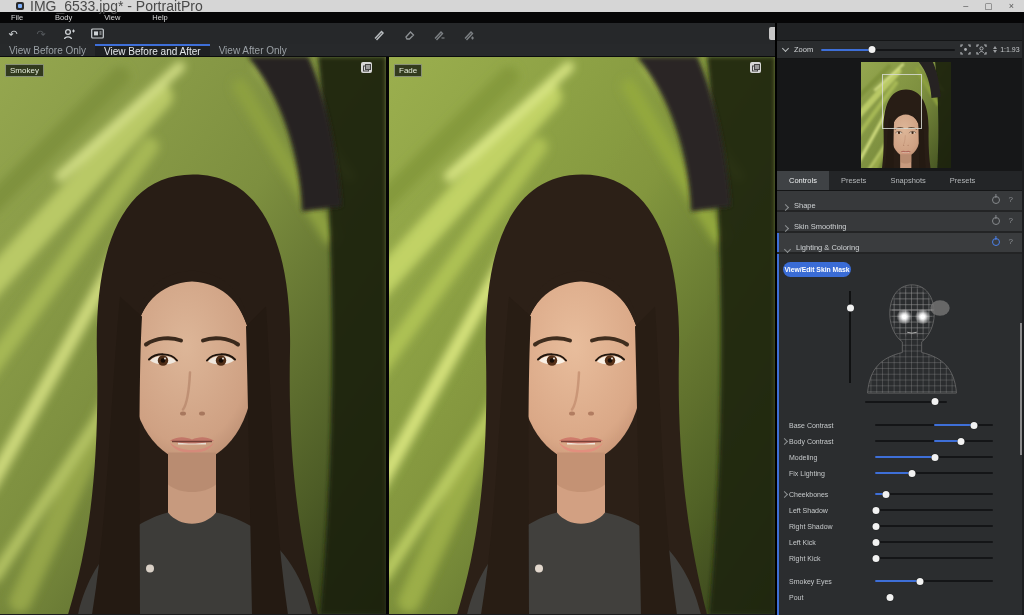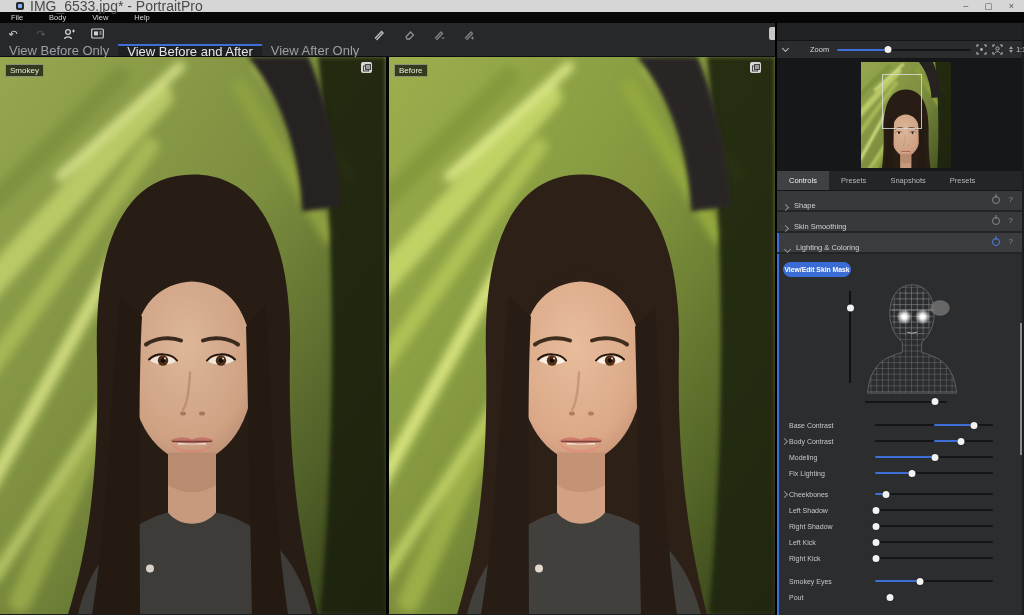--- a/index.html
+++ b/index.html
@@ -11,41 +11,41 @@
   .titlebar { height:12px; background:#d6d6d6; display:flex; align-items:center; padding:0 4px; }
   .appicon { width:8px; height:8px; background:#2a2a2a; border-radius:2px; margin:0 6px 0 12px;
              position:relative; flex:none; }
   .appicon::after { content:''; position:absolute; left:2px; top:2px; width:4px; height:4px;
                     background:#7fb2ff; border-radius:1px; }
   .title { font-size:14px; color:#4a4a4a; }
   .winctl { margin-left:auto; display:flex; gap:16px; padding-right:6px; }
   .winctl span { font-size:9px; line-height:10px; color:#555; cursor:default; }
 
   
-  .menubar { height:11px; background:#060607; display:flex; align-items:center; gap:12px; padding-left:4px; }
+  .menubar { height:11px; background:#060607; display:flex; align-items:center; gap:18px; padding-left:4px; }
   .menubar span { font-size:7.5px; color:#d8d8d8; padding:0 7px; }
 
   .main { display:flex; height:592px; }
   .left-col { width:777px; flex:none; border-right:2px solid #000; }
   .right-col { width:245px; flex:none; position:relative; background:#262829; }
 
   
   .toolbar { height:21px; background:#26282a; position:relative; display:flex; align-items:center; }
   .tb-left { display:flex; align-items:center; gap:14px; padding-left:6px; }
   .tb-ic { width:14px; height:14px; display:flex; align-items:center; justify-content:center; }
   .tb-ic svg { display:block; }
   .arrow-glyph { font-size:11px; color:#cdd1d4; line-height:12px; }
   .arrow-glyph.disabled { color:#55595d; }
   .tb-center { position:absolute; left:372px; top:0; height:21px; display:flex; align-items:center; gap:16px; }
   .tb-right-partial { position:absolute; right:0; top:4px; width:6px; height:13px;
                       background:#c6c6c6; border-radius:2px 0 0 2px; }
 
   
   .viewtabs { height:13px; background:#27292b; display:flex; border-bottom:1px solid #0b0c0d; }
-  .vtab { font-size:13px; color:#9aa0a5; padding:0 9px; display:flex; align-items:center; white-space:nowrap; }
+  .vtab { font-size:10px; color:#9aa0a5; padding:0 9px; display:flex; align-items:center; white-space:nowrap; }
   .vtab.active { background:#1e2022; color:#e4e7ea; border-top:2px solid #3e6fd8; }
 
   
   .canvas { height:557px; background:#050505; display:flex; gap:3px; }
   .panel { position:relative; width:386px; height:557px; overflow:hidden; background:#2c3618; }
   .panel svg.photo { width:386px; height:557px; display:block; }
   .panel.after-p svg.photo { filter:brightness(1.05) saturate(1.07) contrast(0.98); }
   .viewlabel { position:absolute; left:5px; top:7px; background:rgba(28,34,20,.82);
                border:1px solid rgba(205,215,190,.55); color:#e6eddb; font-size:8px;
                padding:1px 4px; border-radius:1px; }
@@ -54,21 +54,21 @@
 
   
   .rc-spacer { height:18px; background:#202224; border-bottom:1px solid #141516; }
   .zoomrow { height:18px; background:#2a2c2e; display:flex; align-items:center; padding:0 4px 0 6px;
              border-bottom:1px solid #141516; }
   .chev { width:5px; height:5px; border-right:1.4px solid #b9bcbe; border-top:1.4px solid #b9bcbe;
           display:inline-block; flex:none; }
   .chev.down { transform:rotate(135deg); margin-top:-2px; }
   .chev.right { transform:rotate(45deg); }
   .chev.dim { border-color:#8e9193; }
-  .zoomrow .zlabel { font-size:7.5px; color:#d2d5d7; margin:0 8px 0 22px; }
+  .zoomrow .zlabel { font-size:7.5px; color:#d2d5d7; margin:0 8px 0 6px; }
   .zicon { width:12px; height:12px; margin-left:5px; display:flex; align-items:center; justify-content:center; }
   .zratio { font-size:7px; color:#c3c6c8; margin-left:3px; white-space:nowrap; }
   .spinner { display:flex; flex-direction:column; margin-left:6px; line-height:3px; }
   .spinner i { width:0; height:0; border-left:2.5px solid transparent; border-right:2.5px solid transparent; }
   .spinner i.up { border-bottom:3px solid #9a9da0; margin-bottom:1px; }
   .spinner i.dn { border-top:3px solid #9a9da0; }
 
   
   .hslider { position:relative; height:9px; }
   .hslider .track { position:absolute; left:0; right:0; top:3.5px; height:2px; background:#141517; border-radius:1px; }
@@ -305,21 +305,21 @@
             <svg width="8" height="8">
                 <rect x="0.5" y="2" width="5" height="5" fill="none" stroke="#444" stroke-width="1"></rect>
               <rect x="2.5" y="0.5" width="5" height="5" fill="#9a9a9a" stroke="#444" stroke-width="1"></rect>
               </svg>
             </div>
         </div>
         <div class="panel after-p">
           <svg class="photo">
               <use href="#portrait"></use>
             </svg>
-          <div class="viewlabel">Before</div>
+          <div class="viewlabel">Fade</div>
           <div class="corner-btn">
             <svg width="8" height="8">
                 <rect x="0.5" y="2" width="5" height="5" fill="none" stroke="#444" stroke-width="1"></rect>
               <rect x="2.5" y="0.5" width="5" height="5" fill="#9a9a9a" stroke="#444" stroke-width="1"></rect>
               </svg>
             </div>
         </div>
       </div>
     </div>
 

